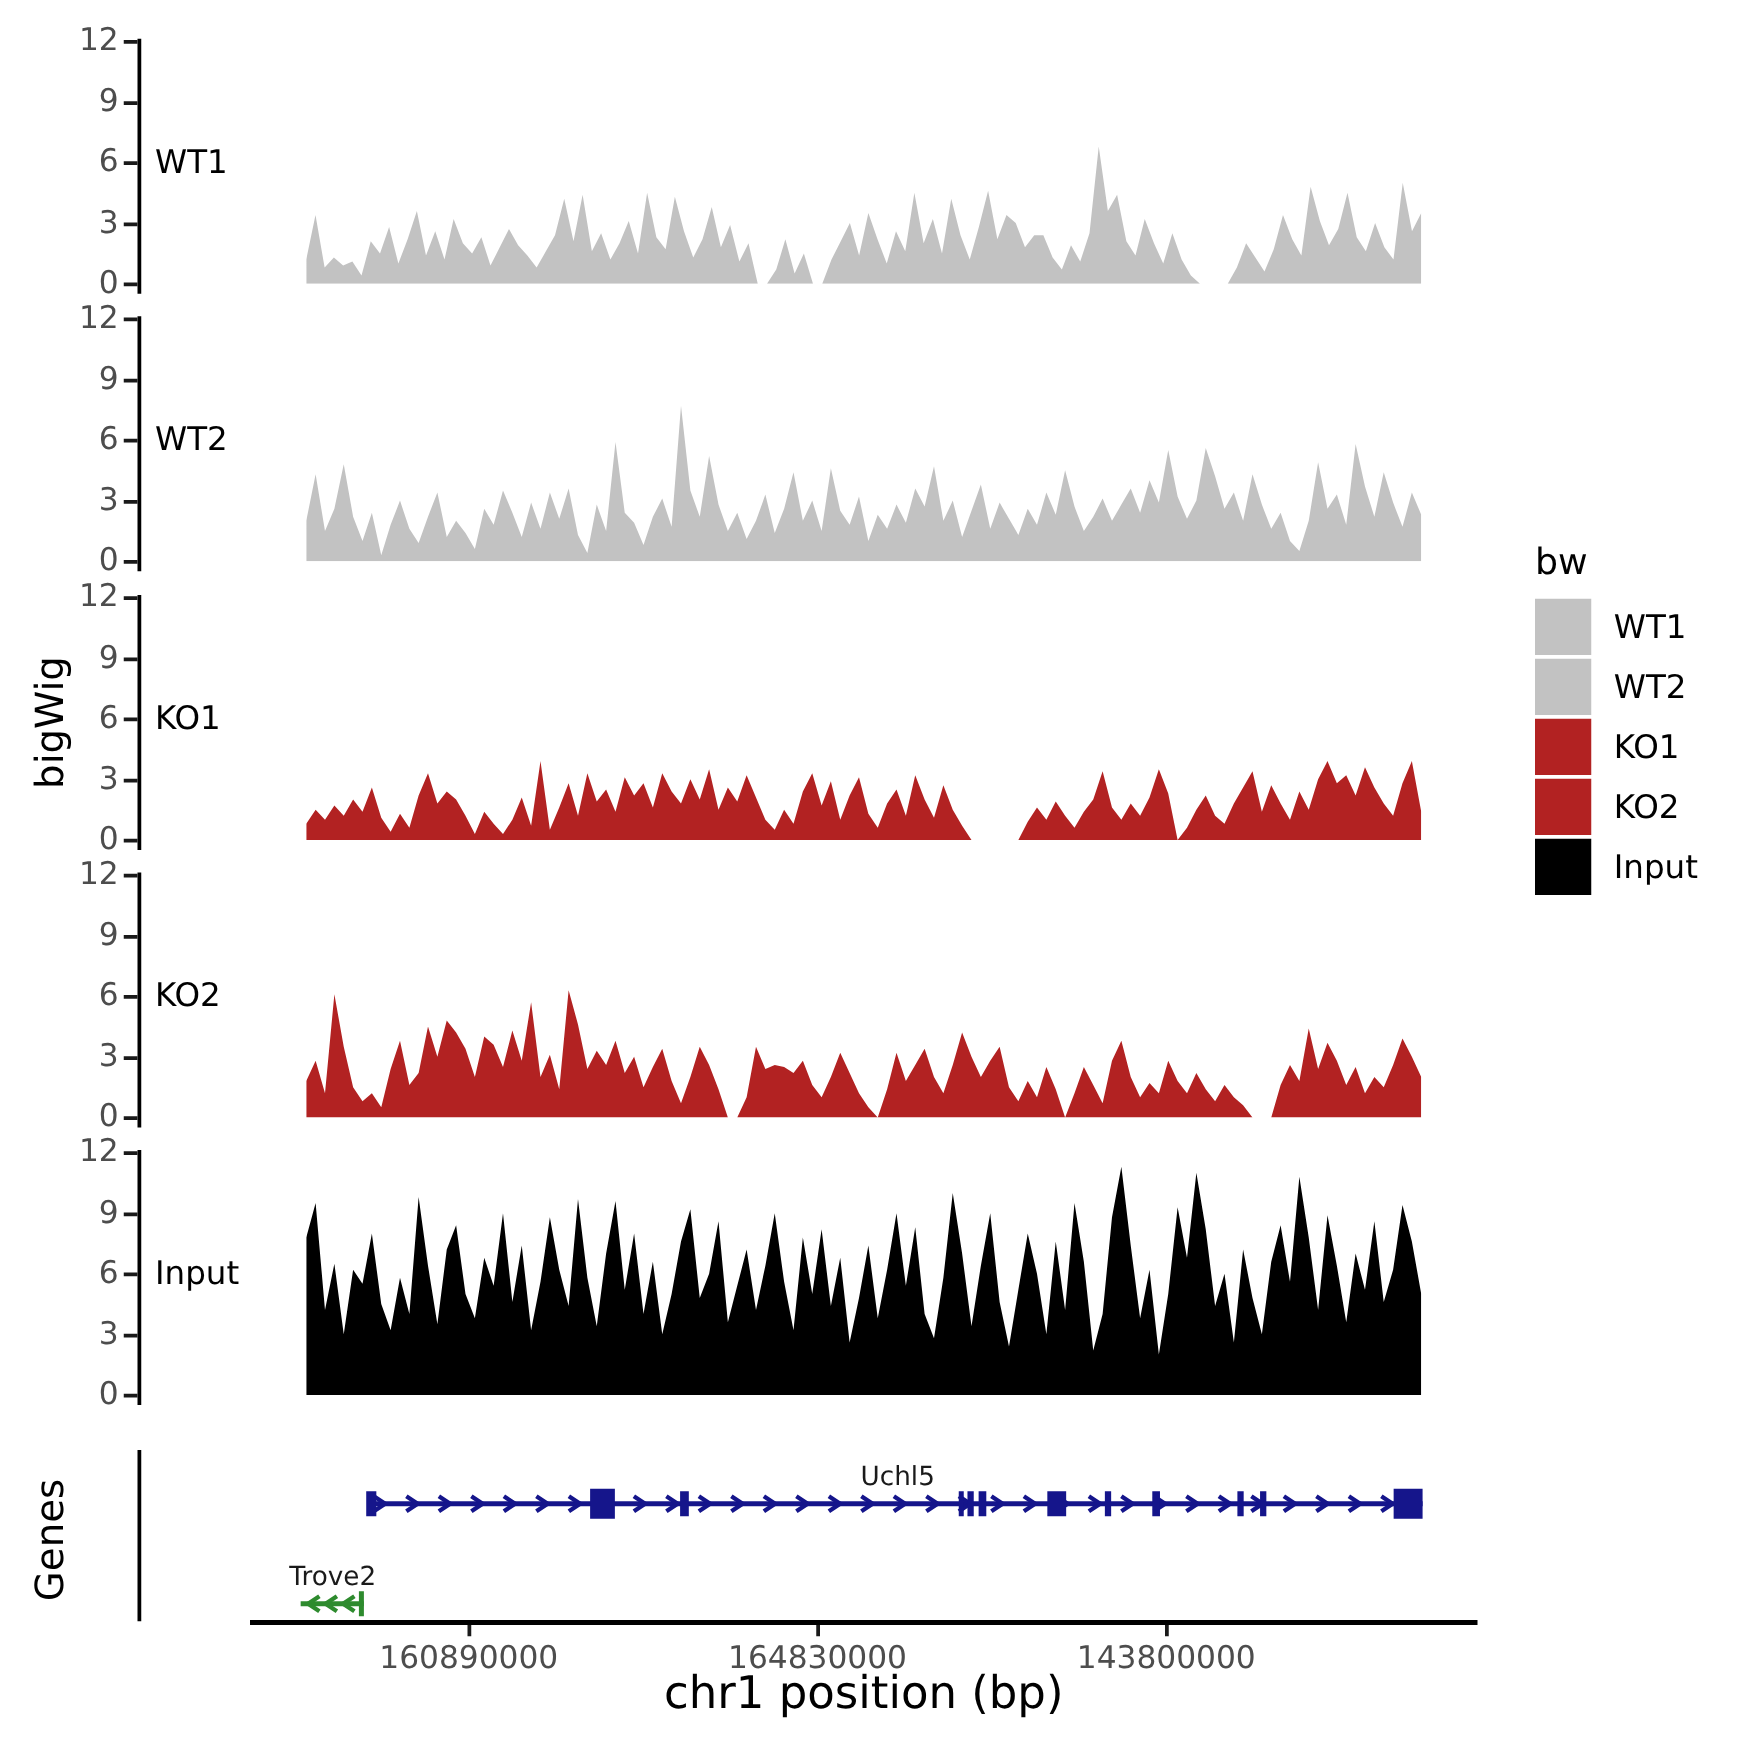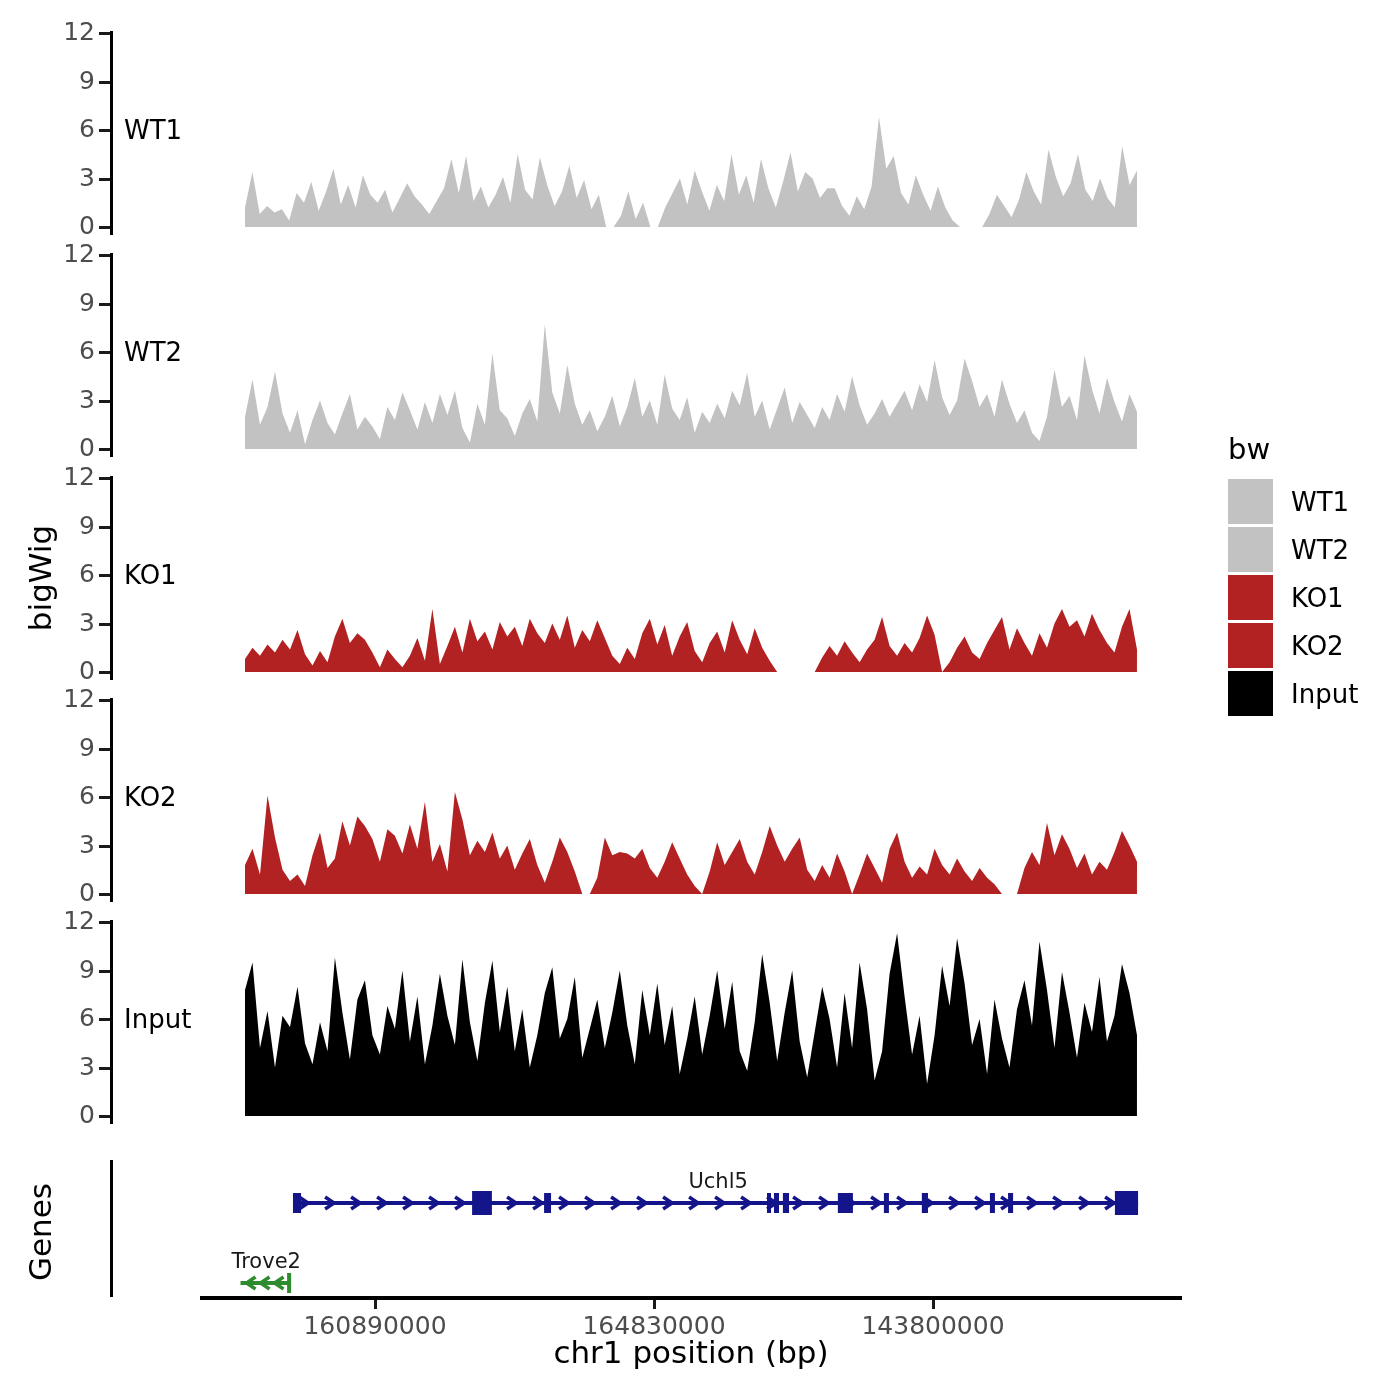--- a/index.html
+++ b/index.html
@@ -6,21 +6,21 @@
   body{width:1400px;height:1400px;position:relative;font-family:"DejaVu Sans","Liberation Sans",sans-serif;}
   .abs{position:absolute;}
   .ylab{transform:rotate(-90deg);transform-origin:center;font-size:31px;color:#000;white-space:nowrap;}
   .tick-label{font-size:25px;color:#4D4D4D;text-align:right;width:60px;line-height:25px;}
   .track-label{font-size:26px;color:#000;white-space:nowrap;}
   .axis-line-v{background:#000;width:3px;}
   .tick-mark{background:#1a1a1a;height:3px;width:11px;}
   .xaxis-line{background:#000;height:4px;}
   .xtick-mark{background:#1a1a1a;width:3px;height:9px;}
   .xtick-label{font-size:25px;color:#4D4D4D;white-space:nowrap;transform:translateX(-50%);}
-  .xaxis-title{font-size:31px;color:#000;white-space:nowrap;transform:translateX(-50%);}
+  .xaxis-title{font-size:36px;color:#000;white-space:nowrap;transform:translateX(-50%);}
   .legend-title{font-size:29px;color:#000;}
   .legend-key{width:45px;height:45px;}
   .legend-label{font-size:26px;color:#000;white-space:nowrap;}
   svg{display:block;}
 </style>
 </head>
 <body>
 
 <div class="abs ylab" style="left:-60px;top:560px;width:200px;text-align:center;">bigWig</div>
 <div class="abs ylab" style="left:-60px;top:1214px;width:200px;text-align:center;">Genes</div>

